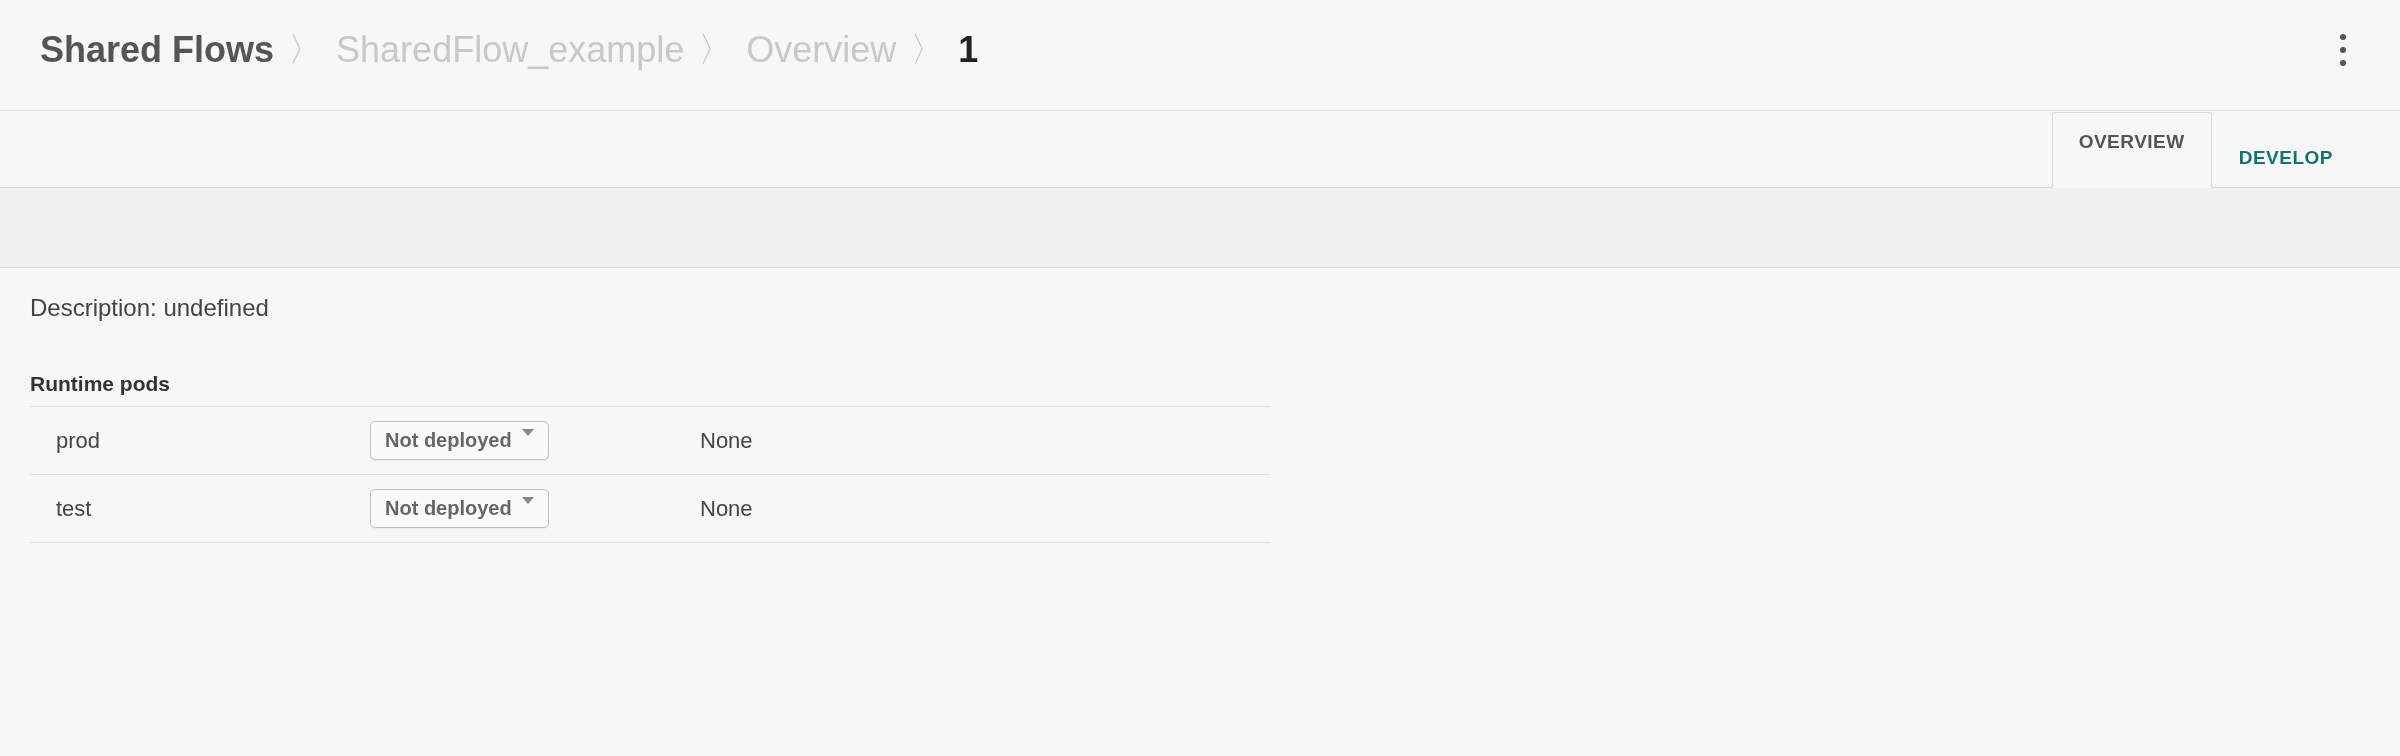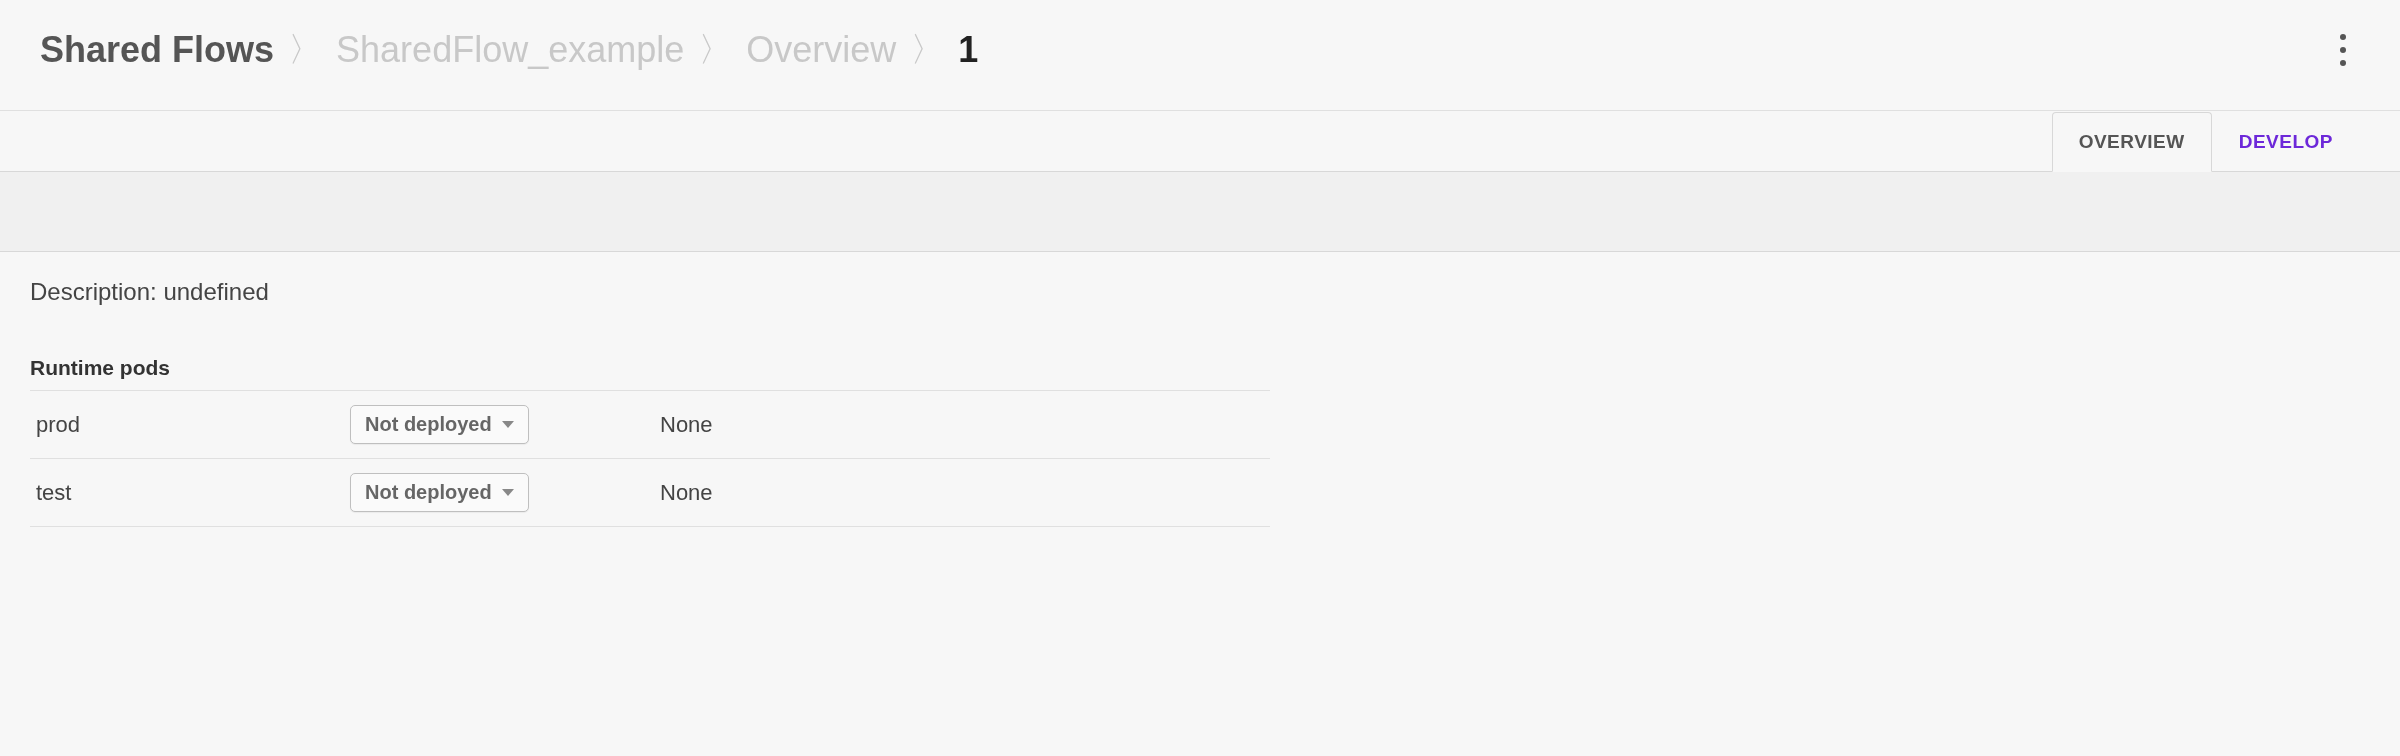--- a/index.html
+++ b/index.html
@@ -76,21 +76,22 @@
       top: 1px;
     }
     .tab.active {
       background: #f7f7f7;
       color: #555;
       border: 1px solid #d8d8d8;
       border-bottom: 1px solid #f7f7f7;
       border-radius: 4px 4px 0 0;
     }
     .tab.link {
-      color: #6d28d9;
+      color: #0f766e;
+      margin-top: 16px;
     }
     .sub-bar {
       height: 80px;
       background: #f0f0f0;
       border-bottom: 1px solid #d8d8d8;
     }
     .content {
       padding: 26px 30px;
     }
     .description {
@@ -127,24 +128,25 @@
     }
     .col-rev {
       width: 310px;
     }
     .col-runtime {
       flex: 1;
     }
     .dtable-row .col-env, .dtable-row .col-runtime {
       font-size: 22px;
       color: #444;
+      margin-left: 20px;
     }
     .revision-btn {
       display: inline-flex;
-      align-items: center;
+      align-items: flex-start;
       gap: 10px;
       background: #fafafa;
       border: 1px solid #bfbfbf;
       border-radius: 5px;
       padding: 7px 14px;
       font-size: 20px;
       color: #666;
       font-weight: 600;
       cursor: pointer;
       box-shadow: 0 1px 1px rgba(0,0,0,0.05);

